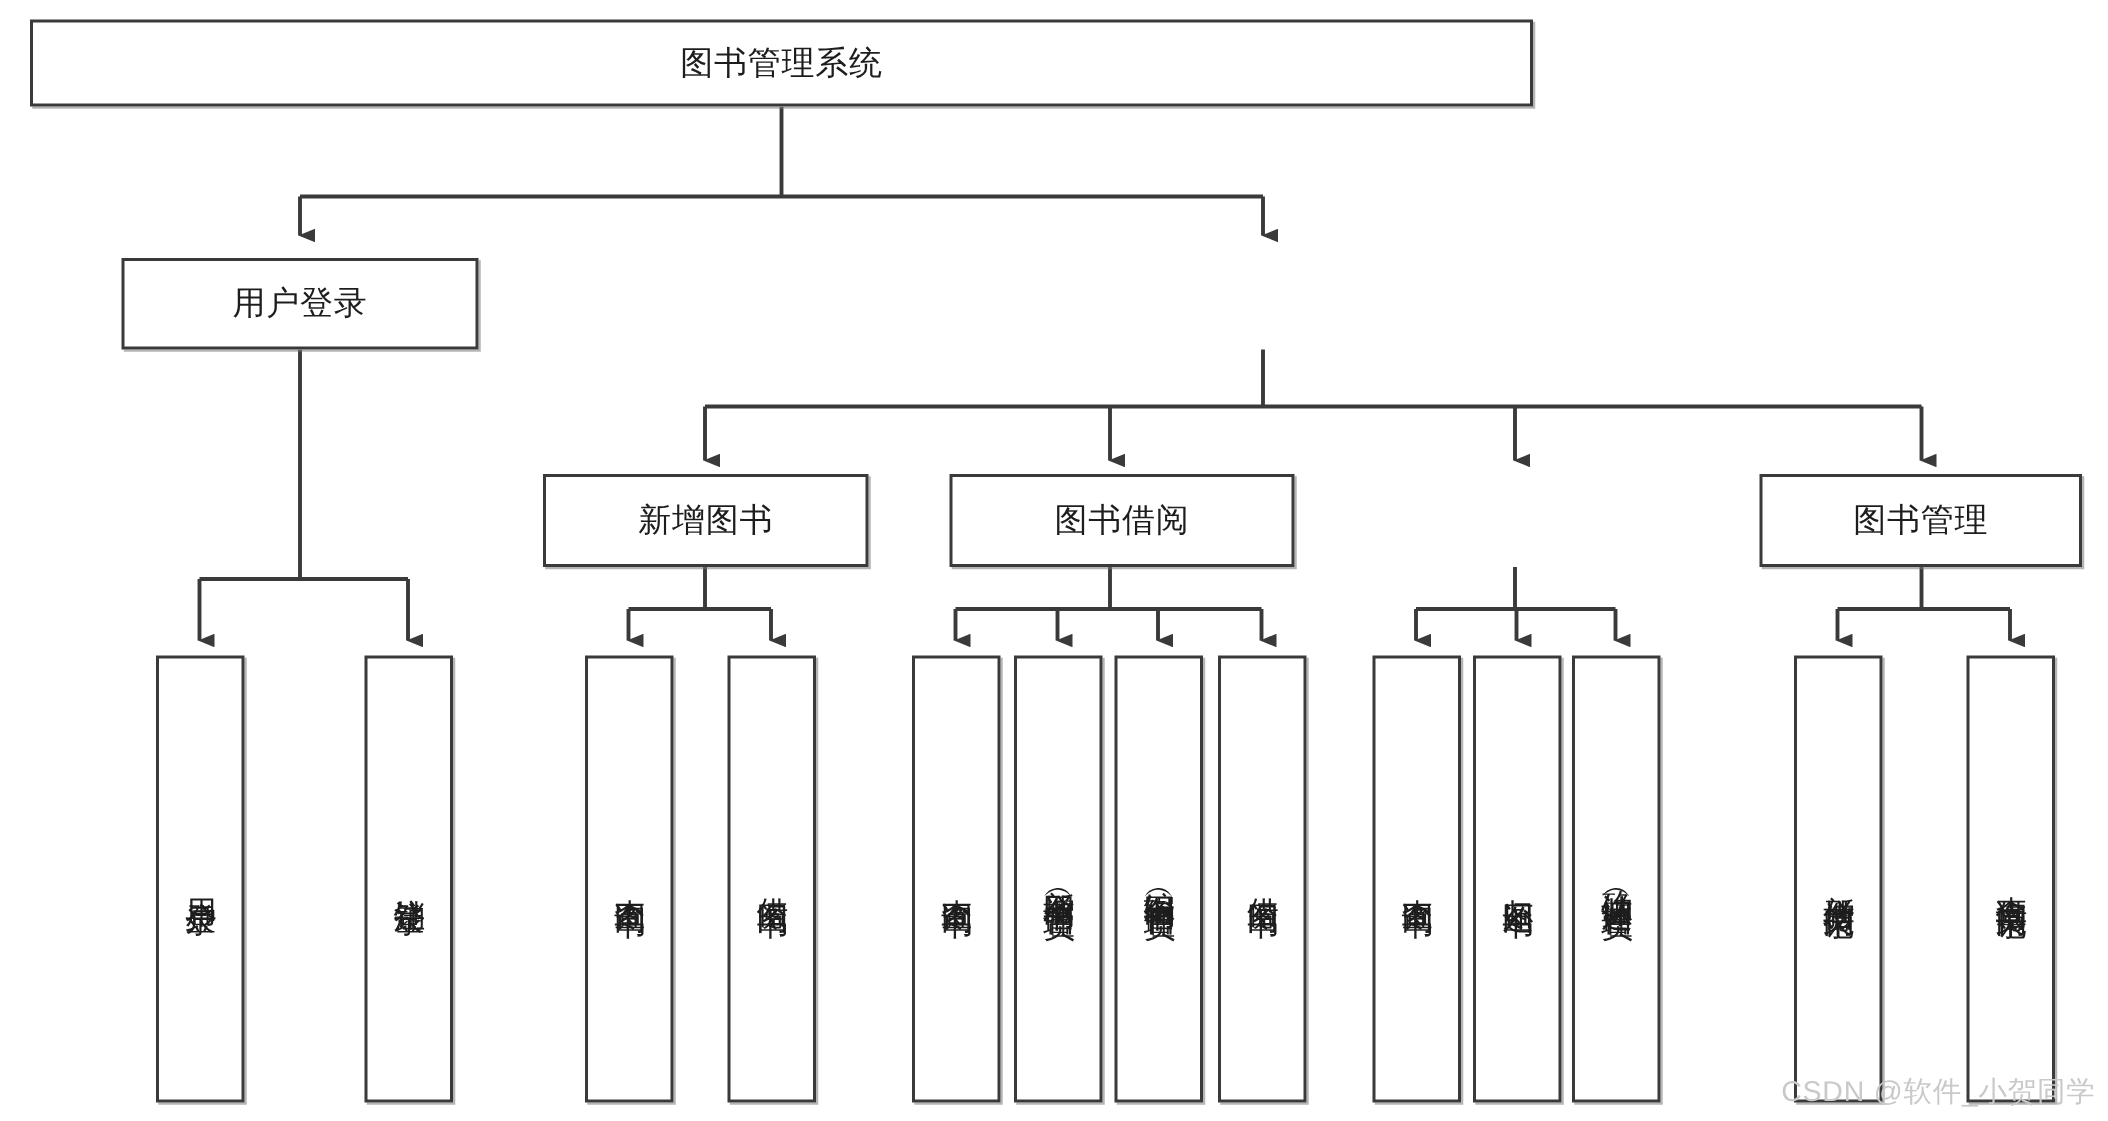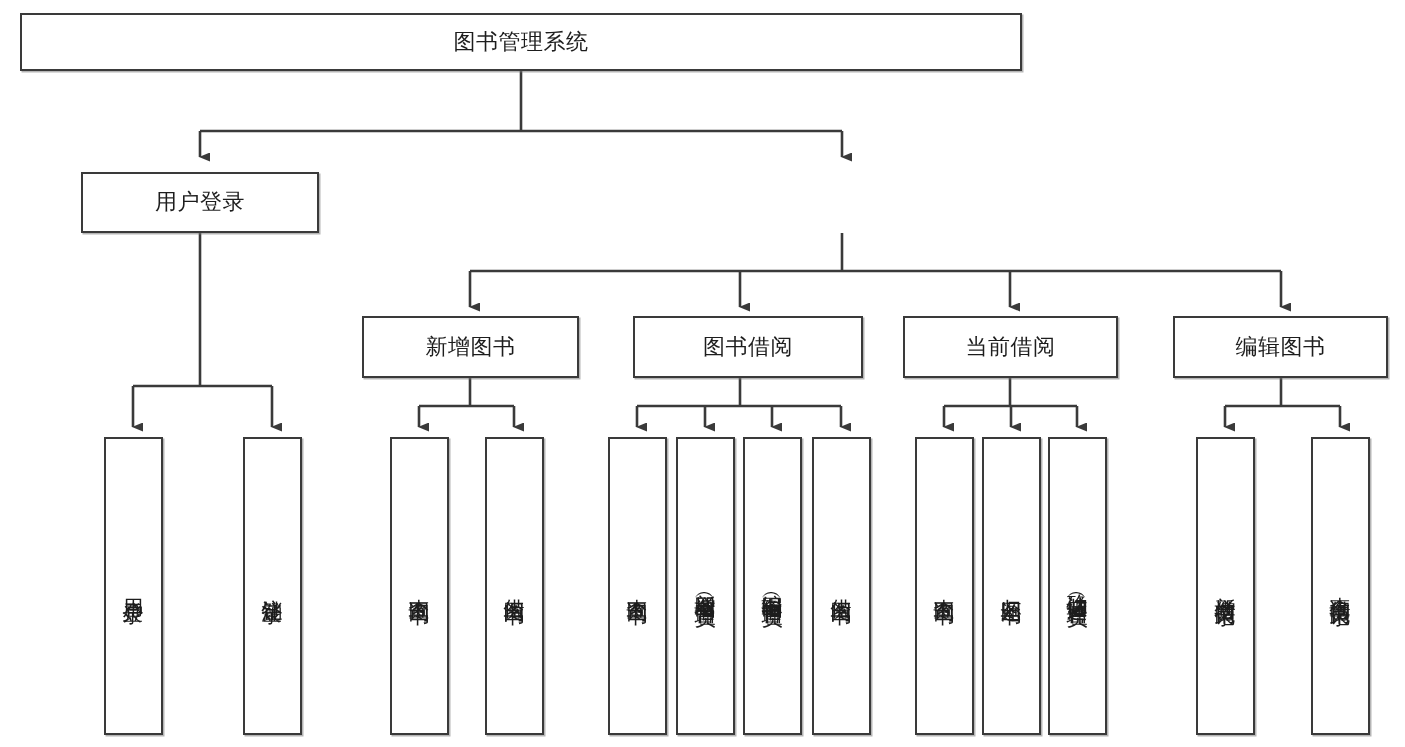--- a/index.html
+++ b/index.html
@@ -126,25 +126,22 @@
   <div class="node-box" style="left:81px; top:172px; width:238px; height:61px;">
     <span class="node-label">用户登录</span>
   </div>
 
   <div class="node-box" style="left:362px; top:316px; width:217px; height:62px;">
     <span class="node-label">新增图书</span>
   </div>
   <div class="node-box" style="left:633px; top:316px; width:230px; height:62px;">
     <span class="node-label">图书借阅</span>
   </div>
-  <div class="node-box" style="left:903px; top:316px; width:215px; height:62px;">
-    <span class="node-label">当前借阅</span>
-  </div>
   <div class="node-box" style="left:1173px; top:316px; width:215px; height:62px;">
-    <span class="node-label">编辑图书</span>
+    <span class="node-label">图书管理</span>
   </div>
 
   <div class="node-box" style="left:104px; top:437px; width:59px; height:298px;">
     <span class="node-label vertical">用户登录</span>
   </div>
   <div class="node-box" style="left:243px; top:437px; width:59px; height:298px;">
     <span class="node-label vertical">注销登录</span>
   </div>
 
   <div class="node-box" style="left:390px; top:437px; width:59px; height:298px;">
@@ -177,14 +174,15 @@
     <span class="node-label vertical">确认归还（管理员）</span>
   </div>
 
   <div class="node-box" style="left:1196px; top:437px; width:59px; height:298px;">
     <span class="node-label vertical">新增借阅记录</span>
   </div>
   <div class="node-box" style="left:1311px; top:437px; width:59px; height:298px;">
     <span class="node-label vertical">查询借阅记录</span>
   </div>
 
+  <div class="watermark">CSDN @软件_小贺同学</div>
 
 </div>
 
 </body></html>

